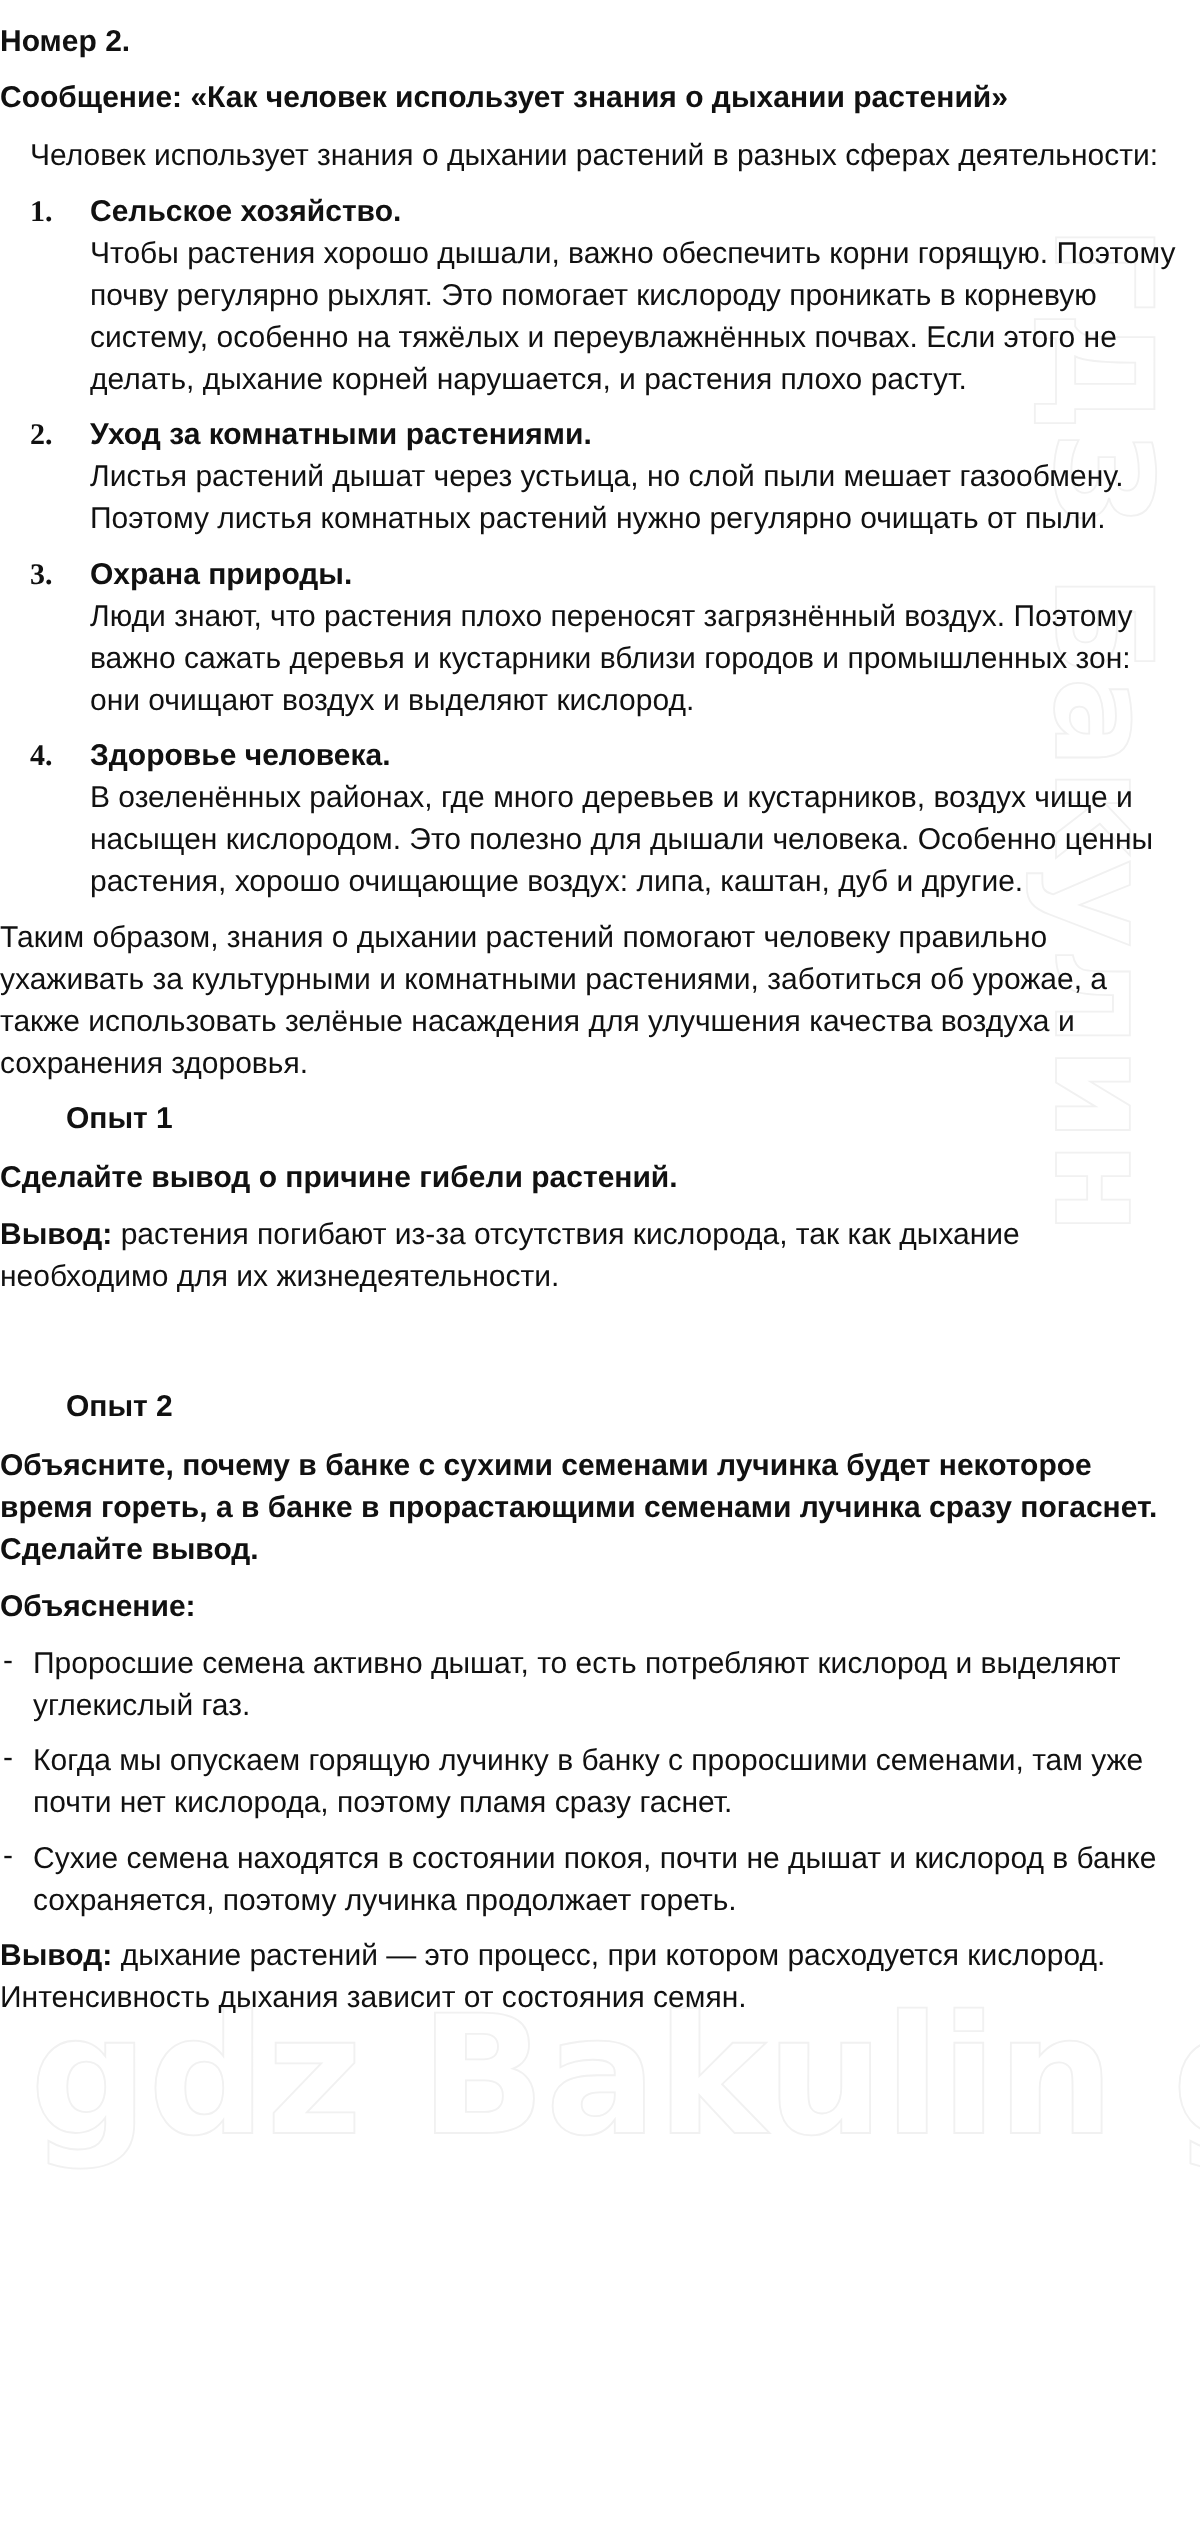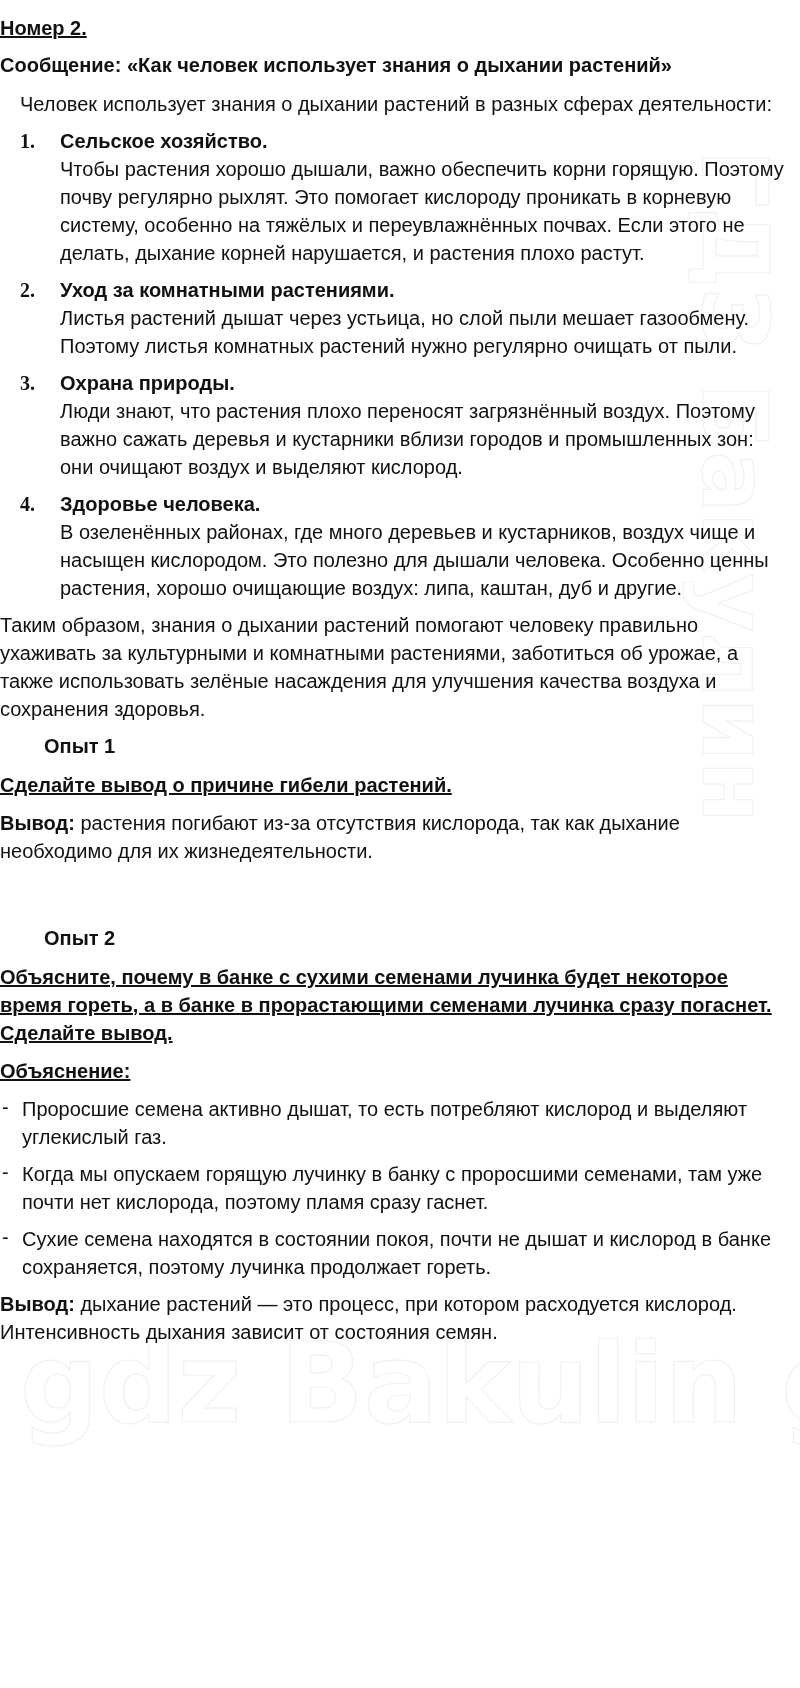--- a/index.html
+++ b/index.html
@@ -25,21 +25,21 @@
     }
     .wm2 { top: 1370px; left: 20px; font-size: 110px; }
     .wm3 { top: 150px; left: 720px; font-size: 90px; writing-mode: vertical-rl; }
     .content {
       position: relative;
       z-index: 1;
       padding: 14px 8px 0 0;
     }
     p { margin: 0; }
     .h-bold { font-weight: bold; }
-    .num-title { margin-bottom: 9px; text-decoration: underline; }
+    .num-title { margin-bottom: 9px; }
     .question { margin-bottom: 9px; }
     .msg-title { margin-bottom: 11px; }
     .intro { margin-bottom: 9px; text-align: center; }
     ol.areas {
       list-style: none;
       margin: 0 0 9px 0;
       padding: 0;
     }
     ol.areas li {
       position: relative;
@@ -49,21 +49,21 @@
     ol.areas li .marker {
       position: absolute;
       left: 20px;
       top: 0;
       font-family: "Liberation Serif", serif;
       font-weight: bold;
       font-size: 20px;
     }
     .section-title { margin-top: 37px; margin-bottom: 12px; }
     .exp-title { margin-bottom: 11px; margin-left: 44px; }
-    .task { margin-bottom: 10px; text-decoration: underline; }
+    .task { margin-bottom: 10px; }
     .conclusion { margin-bottom: 9px; }
     .gap-big { height: 50px; }
     ul.dash {
       list-style: none;
       margin: 0 0 9px 0;
       padding: 0;
     }
     ul.dash li {
       position: relative;
       padding-left: 22px;

